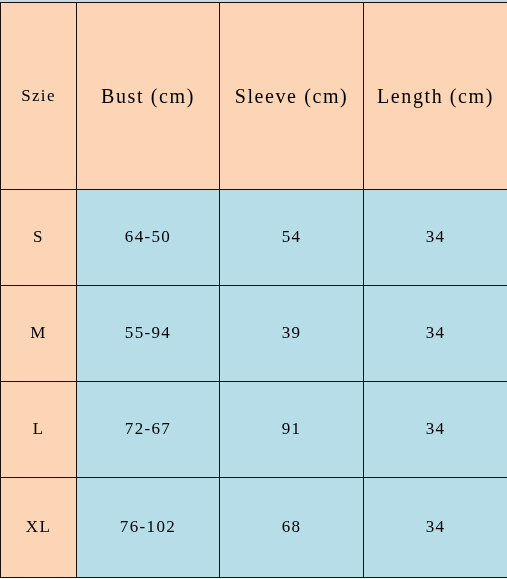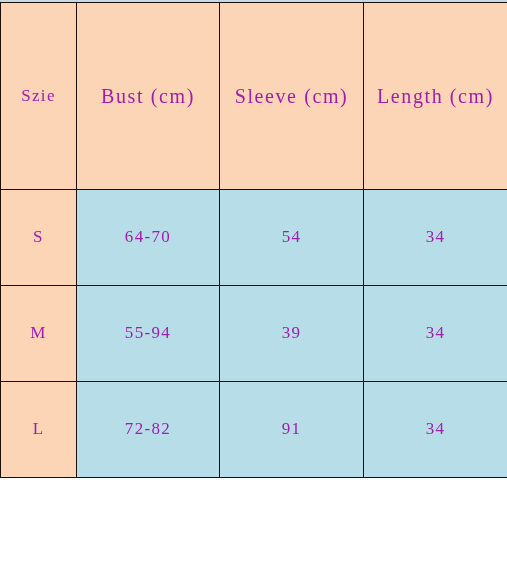--- a/index.html
+++ b/index.html
@@ -37,21 +37,21 @@
   }
 
   .size-table td,
   .size-table th {
     border: 1px solid #1b100a;
     padding: 0;
     margin: 12px;
     text-align: center;
     vertical-align: middle;
     font-weight: normal;
-    color: #a21caf;
+    color: #000000;
     letter-spacing: 0.08em;
     line-height: 1.1;
   }
 
   
   .col-size   { width: 76px;  }
   .col-bust   { width: 143px; }
   .col-sleeve { width: 144px; }
   .col-length { width: 144px; }
 
@@ -113,21 +113,21 @@
         <td>
           <span class="cell-text">Length&nbsp;(cm)</span>
         </td>
       </tr>
 
       <tr class="data-row row-s">
         <td class="cell-size">
           <span class="cell-text">S</span>
         </td>
         <td class="cell-measure">
-          <span class="cell-text">64-70</span>
+          <span class="cell-text">64-50</span>
         </td>
         <td class="cell-measure">
           <span class="cell-text">54</span>
         </td>
         <td class="cell-measure">
           <span class="cell-text">34</span>
         </td>
       </tr>
 
       <tr class="data-row row-m">
@@ -143,27 +143,41 @@
         <td class="cell-measure">
           <span class="cell-text">34</span>
         </td>
       </tr>
 
       <tr class="data-row row-l">
         <td class="cell-size">
           <span class="cell-text">L</span>
         </td>
         <td class="cell-measure">
-          <span class="cell-text">72-82</span>
+          <span class="cell-text">72-67</span>
         </td>
         <td class="cell-measure">
           <span class="cell-text">91</span>
         </td>
         <td class="cell-measure">
           <span class="cell-text">34</span>
         </td>
       </tr>
 
+      <tr class="data-row row-xl row-last">
+        <td class="cell-size">
+          <span class="cell-text">XL</span>
+        </td>
+        <td class="cell-measure">
+          <span class="cell-text">76-102</span>
+        </td>
+        <td class="cell-measure">
+          <span class="cell-text">68</span>
+        </td>
+        <td class="cell-measure">
+          <span class="cell-text">34</span>
+        </td>
+      </tr>
 
     </tbody>
   </table>
 
 </div>
 
 </body></html>

